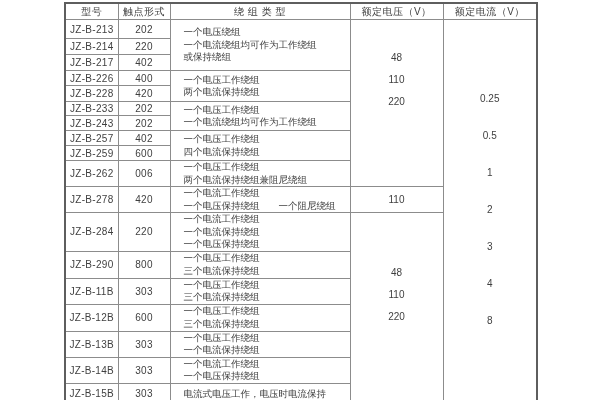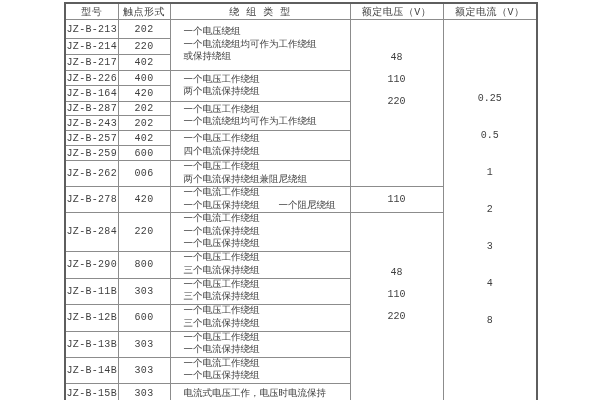--- a/index.html
+++ b/index.html
@@ -1,17 +1,17 @@
 <!DOCTYPE html>
 <html><head>
 <meta charset="utf-8">
 <style>
   html,body{margin:0;padding:0;background:#fff;}
   .canvas{position:relative;width:600px;height:400px;background:#ffffff;overflow:hidden;
-          font-family:Liberation Mono, monospace;color:#3f3f3f;}
+          font-family:Liberation Sans, sans-serif;color:#3f3f3f;}
   table.spec{position:absolute;left:64px;top:2px;width:472px;border-collapse:collapse;
              table-layout:fixed;border:2px solid #5e5e5e;}
   .spec th,.spec td{border:1px solid #8c8c8c;padding:0;overflow:hidden;}
   .spec th{font-size:10px;font-weight:normal;text-align:center;height:15px;letter-spacing:0.5px;}
   td.c-model,td.c-contact{font-size:10px;text-align:center;vertical-align:middle;letter-spacing:0.3px;}
   td.c-wind{font-size:9.5px;vertical-align:middle;padding-left:13px;}
   td.c-wind div{line-height:12.5px;white-space:pre;}
   td.c-volt{font-size:10px;text-align:center;vertical-align:top;}
   td.c-volt div{line-height:22px;text-align:center;}
   td.c-volt.v0{padding-top:27px;}
@@ -80,25 +80,25 @@
         </tr>
         <tr class="r3">
           <td class="c-model">JZ-B-226</td>
           <td class="c-contact">400</td>
           <td class="c-wind" rowspan="2">
             <div>一个电压工作绕组</div>
             <div>两个电流保持绕组</div>
           </td>
         </tr>
         <tr class="r4">
-          <td class="c-model">JZ-B-164</td>
+          <td class="c-model">JZ-B-228</td>
           <td class="c-contact">420</td>
         </tr>
         <tr class="r5">
-          <td class="c-model">JZ-B-287</td>
+          <td class="c-model">JZ-B-233</td>
           <td class="c-contact">202</td>
           <td class="c-wind" rowspan="2">
             <div>一个电压工作绕组</div>
             <div>一个电流绕组均可作为工作绕组</div>
           </td>
         </tr>
         <tr class="r6">
           <td class="c-model">JZ-B-243</td>
           <td class="c-contact">202</td>
         </tr>

